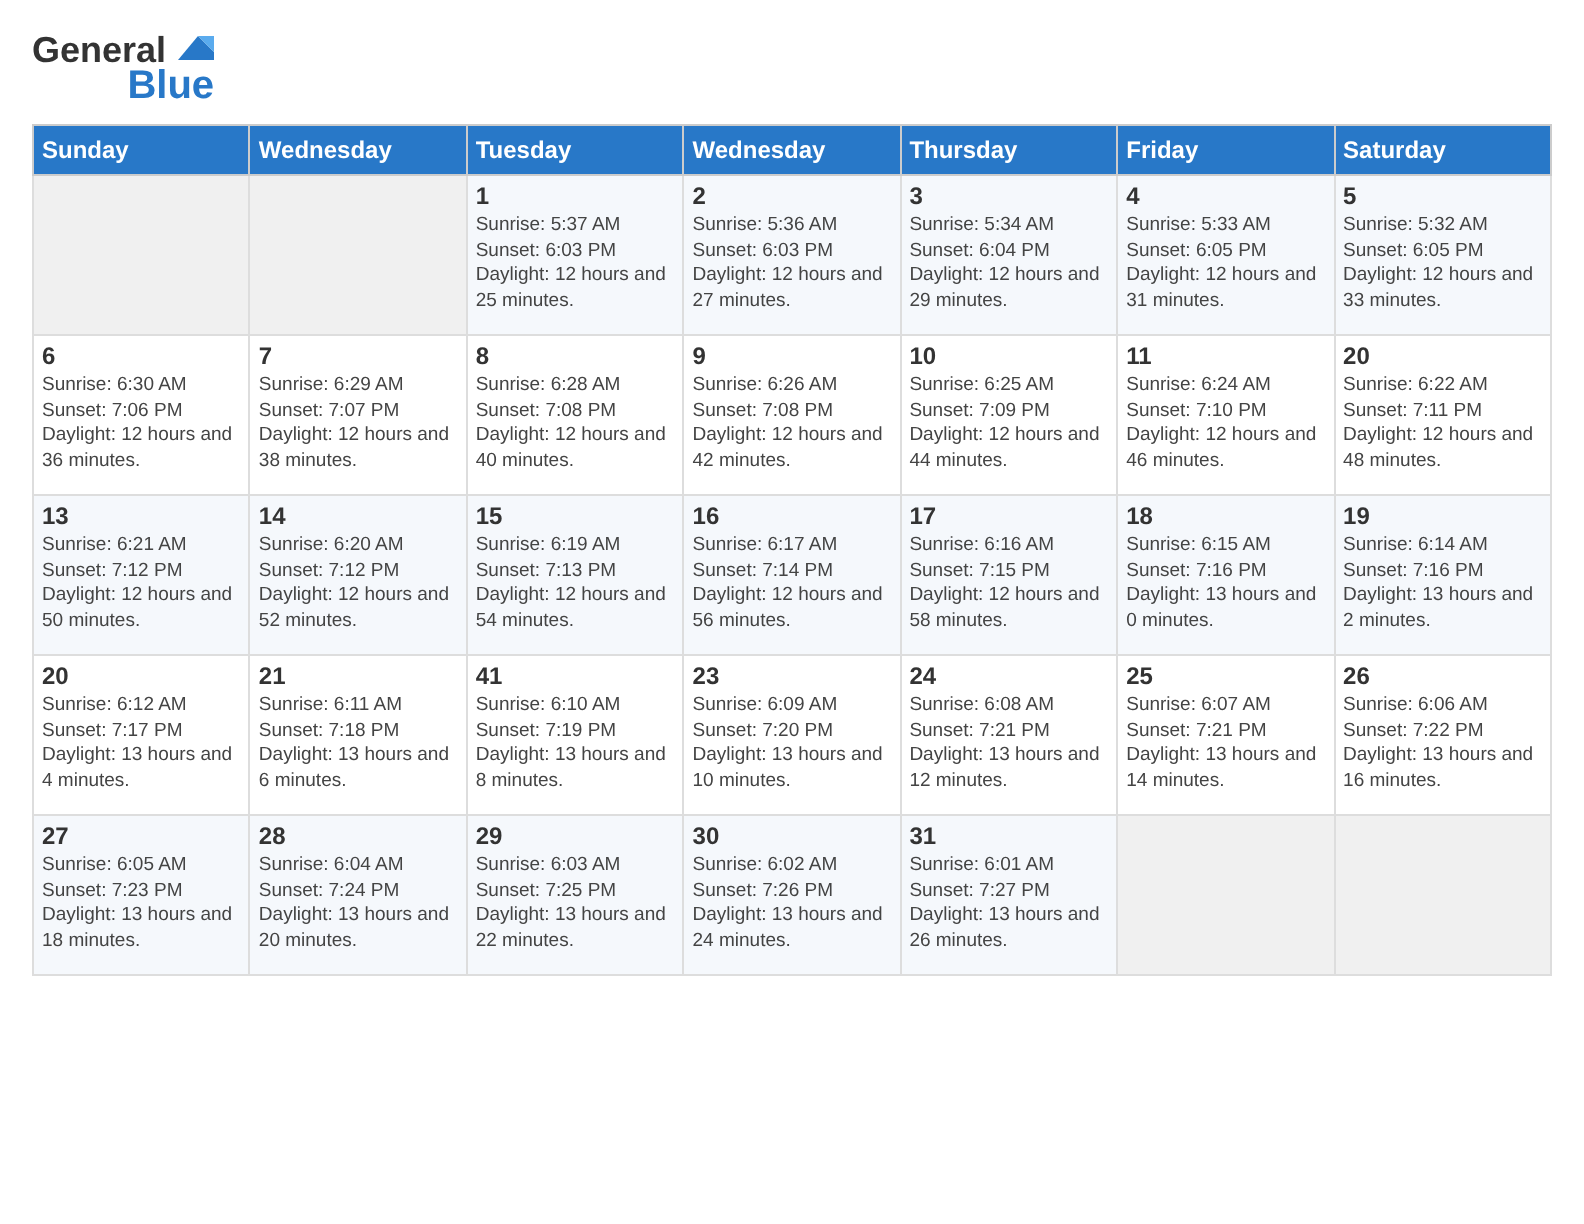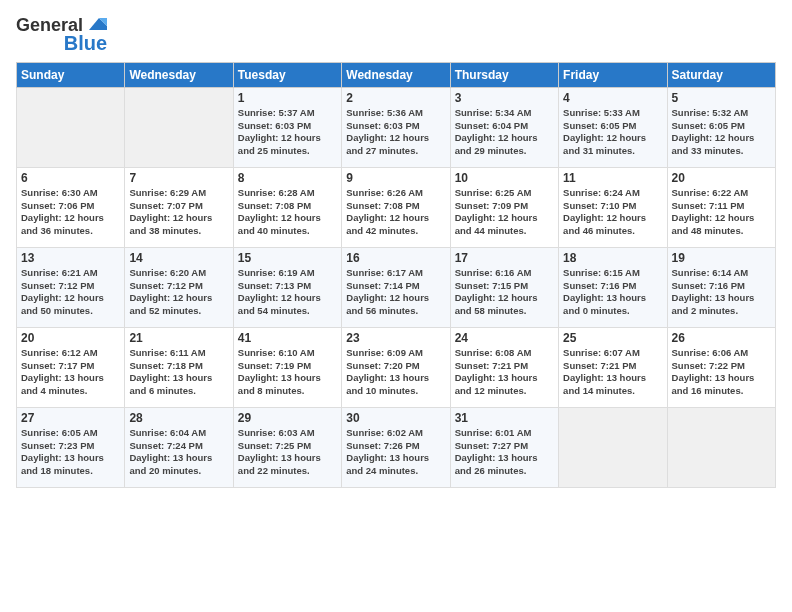--- a/index.html
+++ b/index.html
@@ -72,21 +72,20 @@
     .day-number {
       font-weight: bold;
       font-size: 12px;
       display: block;
       margin-bottom: 2px;
     }
     .cell-content {
       font-size: 9.5px;
       line-height: 1.35;
       color: #444;
-      font-weight: bold;
     }
     .empty-cell {
       background: #f0f0f0 !important;
     }
   </style>
 </head>
 <body>
 
 <div class="header">
   <div class="logo">

